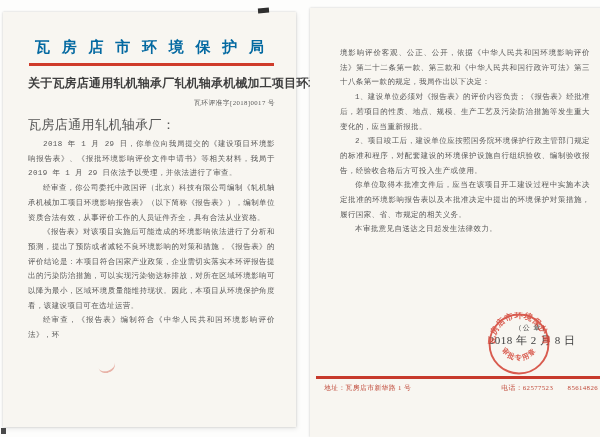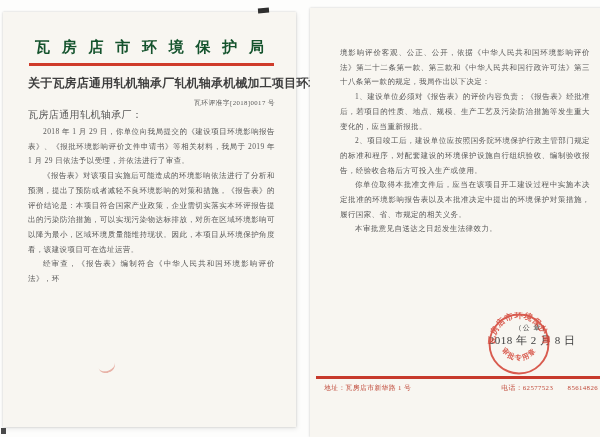--- a/index.html
+++ b/index.html
@@ -14,34 +14,34 @@
     position:absolute;
     background:#f8f6f1;
     box-shadow:0 0 2px rgba(0,0,0,.18),1px 2px 5px rgba(0,0,0,.08);
     box-sizing:border-box;
   }
   .page-left{left:3px;top:12px;width:293px;height:415px;padding:0 21px 0 25px;}
   .page-right{left:310px;top:8px;width:296px;height:429px;padding:38px 16px 0 30px;}
 
   .letterhead{
     margin-top:26px;text-align:center;
-    color:#14532d;font-weight:bold;font-size:15px;letter-spacing:4px;
+    color:#0369a1;font-weight:bold;font-size:15px;letter-spacing:4px;
     white-space:nowrap;
   }
   .letterhead-rule{height:3px;background:#cf3b2a;margin:6px 1px 0 1px;}
   .doc-title{
     margin-top:9px;text-align:center;font-weight:bold;
     font-size:12px;color:#3f3f3f;letter-spacing:0.2px;white-space:nowrap;
   }
   .doc-number{margin-top:6px;text-align:right;font-size:6.8px;color:#5a5a5a;letter-spacing:0.4px;}
-  .addressee{font-size:10px;color:#565656;letter-spacing:0.4px;}
+  .addressee{margin-top:8px;font-size:13px;color:#565656;letter-spacing:0.4px;}
 
   .para{
     margin:0;font-size:7.5px;line-height:14.7px;color:#585858;
-    text-align:justify;text-indent:2em;letter-spacing:0.4px;
+    text-align:justify;text-indent:2em;letter-spacing:0.4px;font-family:Liberation Mono, monospace;
   }
   .para.first{margin-top:3px;}
   .para.no-indent{text-indent:0;}
 
   
   .seal-print{
     position:absolute;left:162px;top:314px;width:120px;
     text-align:center;color:#3d3d3d;font-size:7px;line-height:12px;
     letter-spacing:1px;
   }
@@ -74,20 +74,21 @@
 
 <div class="canvas">
 
   <div class="page page-left">
     <div class="letterhead">瓦 房 店 市 环 境 保 护 局</div>
     <div class="letterhead-rule"></div>
     <div class="doc-title">关于瓦房店通用轧机轴承厂轧机轴承机械加工项目环境影响报告表批准决定</div>
     <div class="doc-number">瓦环评准字[2018]0017 号</div>
     <div class="addressee">瓦房店通用轧机轴承厂：</div>
     <p class="para first">2018 年 1 月 29 日，你单位向我局提交的《建设项目环境影响报告表》、《报批环境影响评价文件申请书》等相关材料，我局于 2019 年 1 月 29 日依法予以受理，并依法进行了审查。</p>
+    <p class="para">经审查，你公司委托中政国评（北京）科技有限公司编制《轧机轴承机械加工项目环境影响报告表》（以下简称《报告表》），编制单位资质合法有效，从事评价工作的人员证件齐全，具有合法从业资格。</p>
     <p class="para">《报告表》对该项目实施后可能造成的环境影响依法进行了分析和预测，提出了预防或者减轻不良环境影响的对策和措施，《报告表》的评价结论是：本项目符合国家产业政策，企业需切实落实本环评报告提出的污染防治措施，可以实现污染物达标排放，对所在区域环境影响可以降为最小，区域环境质量能维持现状。因此，本项目从环境保护角度看，该建设项目可在选址运营。</p>
     <p class="para">经审查，《报告表》编制符合《中华人民共和国环境影响评价法》，环</p>
     <div class="pen-mark"></div>
   </div>
 
   <div class="page page-right">
     <p class="para no-indent">境影响评价客观、公正、公开，依据《中华人民共和国环境影响评价法》第二十二条第一款、第三款和《中华人民共和国行政许可法》第三十八条第一款的规定，我局作出以下决定：</p>
     <p class="para">1、建设单位必须对《报告表》的评价内容负责；《报告表》经批准后，若项目的性质、地点、规模、生产工艺及污染防治措施等发生重大变化的，应当重新报批。</p>
     <p class="para">2、项目竣工后，建设单位应按照国务院环境保护行政主管部门规定的标准和程序，对配套建设的环境保护设施自行组织验收、编制验收报告，经验收合格后方可投入生产或使用。</p>
     <p class="para">你单位取得本批准文件后，应当在该项目开工建设过程中实施本决定批准的环境影响报告表以及本批准决定中提出的环境保护对策措施，履行国家、省、市规定的相关义务。</p>

